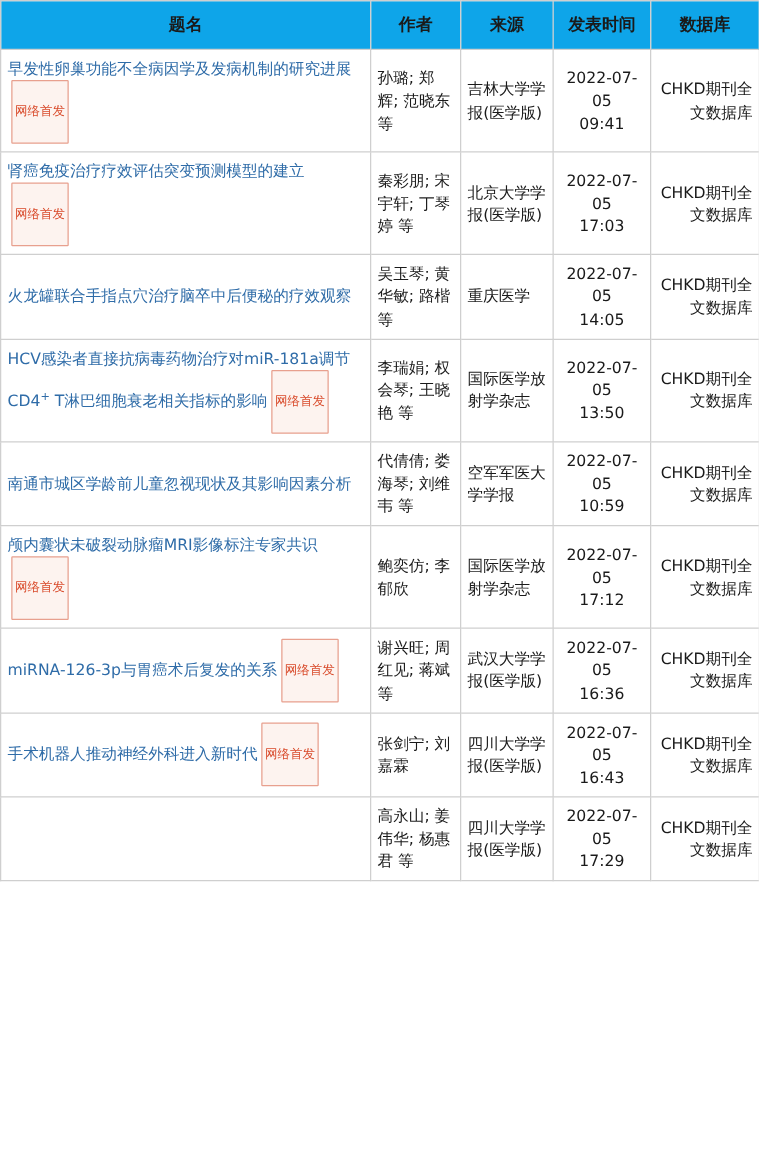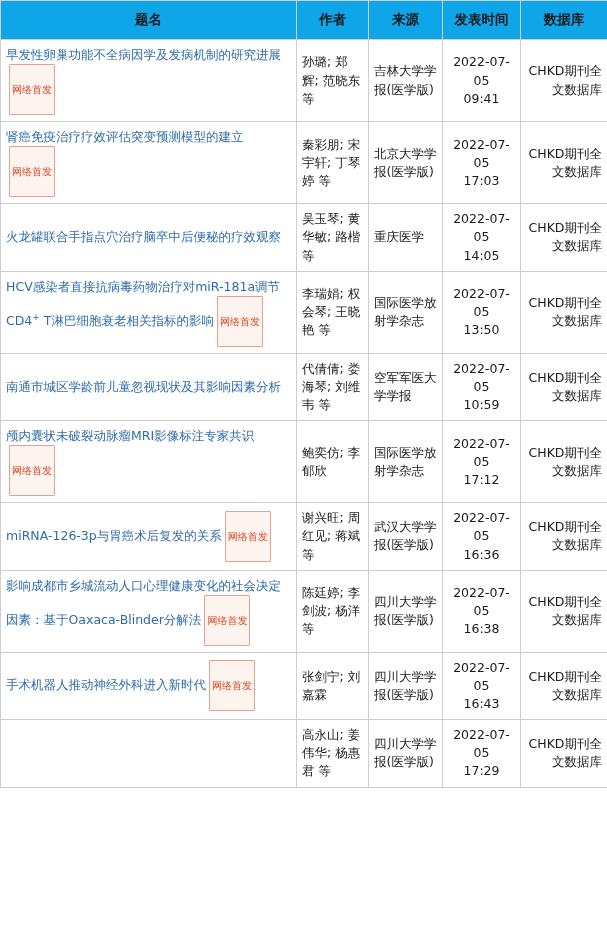--- a/index.html
+++ b/index.html
@@ -162,29 +162,20 @@
       <tr>
         <td class="title"><span class="txt">miRNA-126-3p与胃癌术后复发的关系</span><span class="badge">网络首发</span></td>
         <td class="author">谢兴旺; 周红见; 蒋斌 等</td>
         <td class="source">武汉大学学报(医学版)</td>
         <td class="date">2022-07-05
 16:36</td>
         <td class="db">CHKD期刊全
 文数据库</td>
       </tr>
       <tr>
-        <td class="title"><span class="txt">影响成都市乡城流动人口心理健康变化的社会决定因素：基于Oaxaca-Blinder分解法</span><span class="badge">网络首发</span></td>
-        <td class="author">陈廷婷; 李剑波; 杨洋 等</td>
-        <td class="source">四川大学学报(医学版)</td>
-        <td class="date">2022-07-05
-16:38</td>
-        <td class="db">CHKD期刊全
-文数据库</td>
-      </tr>
-      <tr>
         <td class="title"><span class="txt">手术机器人推动神经外科进入新时代</span><span class="badge">网络首发</span></td>
         <td class="author">张剑宁; 刘嘉霖</td>
         <td class="source">四川大学学报(医学版)</td>
         <td class="date">2022-07-05
 16:43</td>
         <td class="db">CHKD期刊全
 文数据库</td>
       </tr>
       <tr>
         <td class="title"></td>

